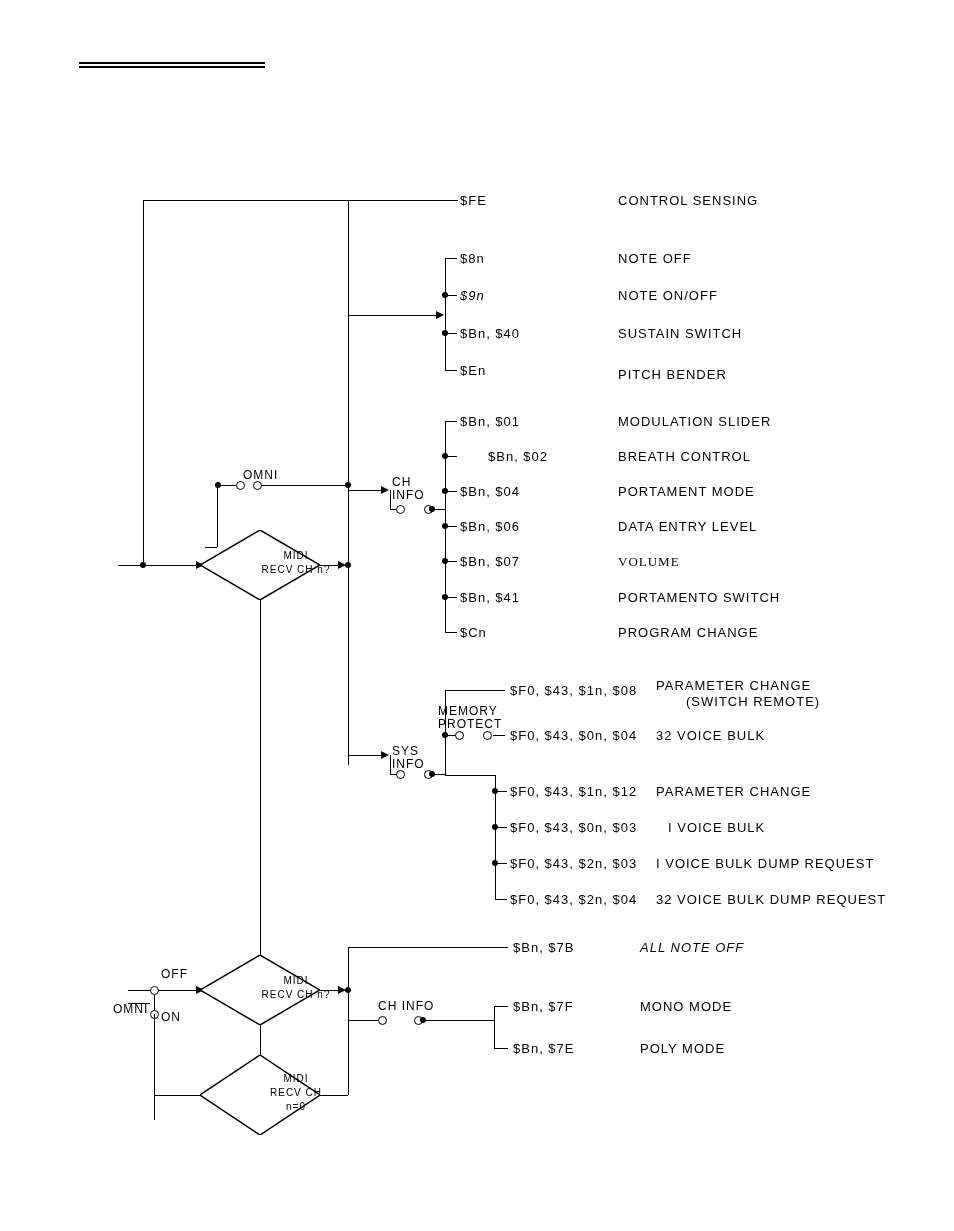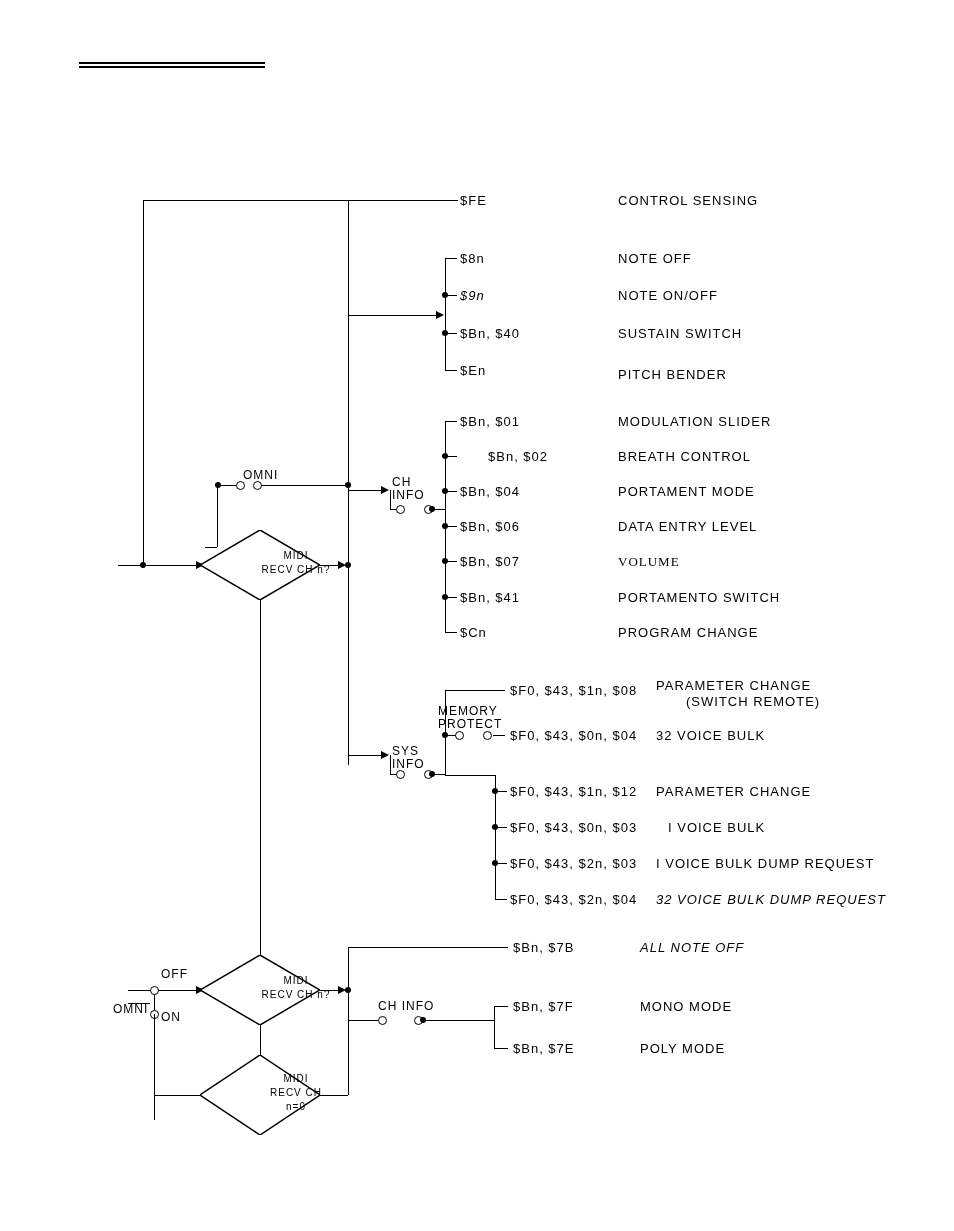--- a/index.html
+++ b/index.html
@@ -243,21 +243,21 @@
 <div class="label" style="left:510px; top:820px;">$F0, $43, $0n, $03</div>
 <div class="label" style="left:656px; top:820px;margin-left:12px;">I VOICE BULK</div>
 
 <div class="line-h" style="left:495px; top:863px; width:12px;"></div>
 <div class="dot" style="left:492px; top:860px;"></div>
 <div class="label" style="left:510px; top:856px;">$F0, $43, $2n, $03</div>
 <div class="label" style="left:656px; top:856px;">I VOICE BULK DUMP REQUEST</div>
 
 <div class="line-h" style="left:495px; top:899px; width:12px;"></div>
 <div class="label" style="left:510px; top:892px;">$F0, $43, $2n, $04</div>
-<div class="label" style="left:656px; top:892px;font-style:italic;">32 VOICE BULK DUMP REQUEST</div>
+<div class="label" style="left:656px; top:892px;">32 VOICE BULK DUMP REQUEST</div>
 
 <div class="line-h" style="left:128px; top:990px; width:72px;"></div>
 <div class="arrow-right" style="left:196px; top:986px;"></div>
 
 <div class="line-v" style="left:154px; top:990px; height:130px;"></div>
 <div class="odot" style="left:150px; top:986px;"></div>
 <div class="label small" style="left:113px; top:1002px;">OMNI</div>
 <div class="label small" style="left:161px; top:967px;">OFF</div>
 <div class="label small" style="left:161px; top:1010px;">ON</div>
 <div class="odot" style="left:150px; top:1010px;"></div>

